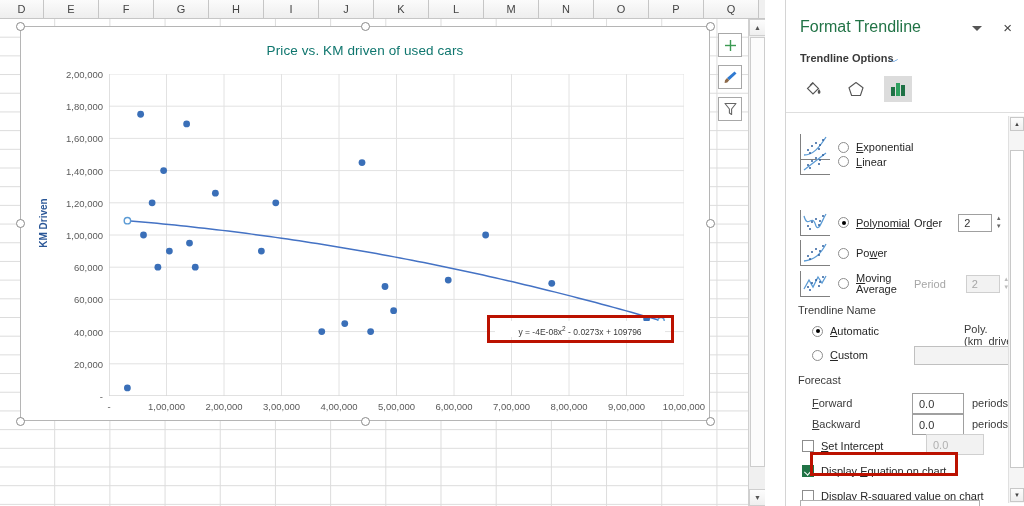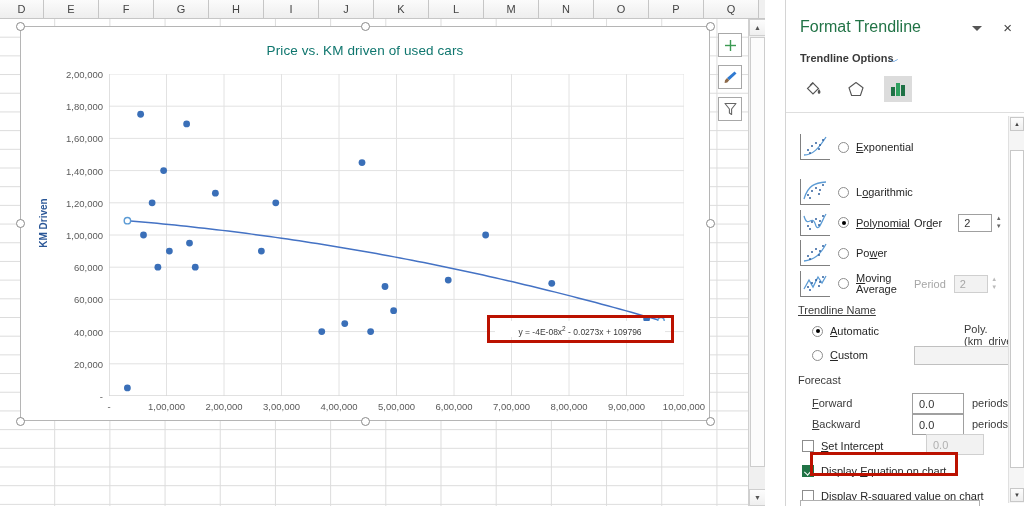--- a/index.html
+++ b/index.html
@@ -655,33 +655,33 @@
               <circle cx="11" cy="12" r="1" fill="#2f5f9e"></circle>
               <circle cx="15" cy="9" r="1" fill="#2f5f9e"></circle>
               <circle cx="19" cy="11" r="1" fill="#2f5f9e"></circle>
               <circle cx="22" cy="6" r="1" fill="#2f5f9e"></circle>
               <circle cx="9" cy="19" r="1" fill="#2f5f9e"></circle>
               <circle cx="18" cy="15" r="1" fill="#2f5f9e"></circle>
             </svg></div>
           <div class="radio"></div>
           <div class="opt-label"><span><u>E</u>xponential</span></div>
         </div>
-        <div class="opt-row" style="top: 61px;">
+        <div class="opt-row" style="top: 30.5px;">
           <div class="tl-thumb"><svg width="28" height="24" viewBox="0 0 28 24">
-              <path d="M3 20 C7 6 14 4 25 3" fill="none" stroke="#5b9bd5" stroke-width="1.3"></path>
+              <path d="M3 21 L25 4" fill="none" stroke="#5b9bd5" stroke-width="1.3"></path>
               <circle cx="7" cy="16" r="1" fill="#2f5f9e"></circle>
               <circle cx="11" cy="12" r="1" fill="#2f5f9e"></circle>
               <circle cx="15" cy="9" r="1" fill="#2f5f9e"></circle>
               <circle cx="19" cy="11" r="1" fill="#2f5f9e"></circle>
               <circle cx="22" cy="6" r="1" fill="#2f5f9e"></circle>
               <circle cx="9" cy="19" r="1" fill="#2f5f9e"></circle>
               <circle cx="18" cy="15" r="1" fill="#2f5f9e"></circle>
             </svg></div>
           <div class="radio"></div>
-          <div class="opt-label"><span>L<u>o</u>garithmic</span></div>
+          <div class="opt-label"><span><u>L</u>inear</span></div>
         </div>
         <div class="opt-row" style="top: 91.5px; text-decoration: underline;">
           <div class="tl-thumb"><svg width="28" height="24" viewBox="0 0 28 24">
               <path d="M3 6 C7 20 11 2 15 16 C18 22 21 10 25 4" fill="none" stroke="#5b9bd5" stroke-width="1.3"></path>
               <circle cx="7" cy="16" r="1" fill="#2f5f9e"></circle>
               <circle cx="11" cy="12" r="1" fill="#2f5f9e"></circle>
               <circle cx="15" cy="9" r="1" fill="#2f5f9e"></circle>
               <circle cx="19" cy="11" r="1" fill="#2f5f9e"></circle>
               <circle cx="22" cy="6" r="1" fill="#2f5f9e"></circle>
               <circle cx="9" cy="19" r="1" fill="#2f5f9e"></circle>
@@ -720,28 +720,28 @@
         </div>
         <div class="opt-row" style="top: 91.5px; left: 128px;">
           <div class="opt-label" style="margin-right: 16px;"><span>Or<u>d</u>er</span></div>
           <div class="spinbox">2</div>
           <div class="spin-arrows">
             <span>▲</span>
             <span>▼</span>
           </div>
         </div>
         <div class="opt-row" style="top: 152.5px; left: 128px;">
-          <div class="opt-label dim" style="margin-right: 8px;"><span>Period</span></div>
+          <div class="opt-label dim" style="margin-right: 20px;"><span>Period</span></div>
           <div class="spinbox dim">2</div>
           <div class="spin-arrows" style="color: rgb(187, 187, 187);">
             <span>▲</span>
             <span>▼</span>
           </div>
         </div>
-        <div class="sec-label" style="left: 12px; top: 188px; text-decoration: underline;">Trendline Name</div>
+        <div class="sec-label" style="left: 12px; top: 188px;">Trendline Name</div>
         <div class="opt-row" style="left: 26px; top: 200px;">
           <div class="radio on"></div>
           <div class="opt-label"><span><u>A</u>utomatic</span></div>
         </div>
         <div class="sec-label" style="left: 130px; top: 207px; padding-left: 48px;">Poly. (km_driven)</div>
         <div class="opt-row" style="left: 26px; top: 224px;">
           <div class="radio"></div>
           <div class="opt-label"><span><u>C</u>ustom</span></div>
         </div>
         <div class="txtbox" style="position: absolute; left: 128px; top: 230px; width: 95px;"></div>

